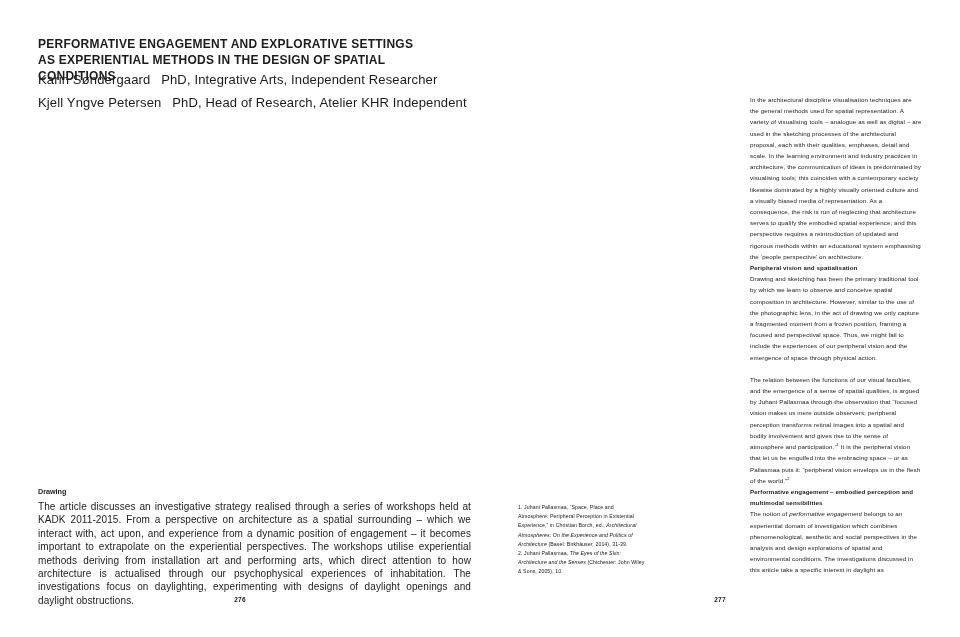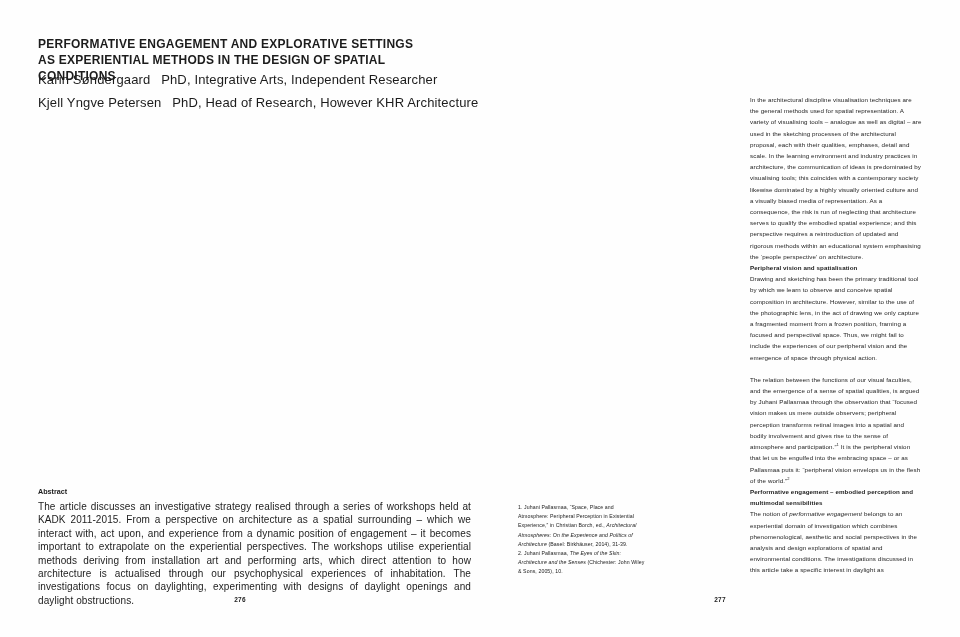--- a/index.html
+++ b/index.html
@@ -111,24 +111,24 @@
 
   <div class="title">PERFORMATIVE ENGAGEMENT AND EXPLORATIVE SETTINGS AS EXPERIENTIAL METHODS IN THE DESIGN OF SPATIAL CONDITIONS</div>
 
   <div class="author-line author-1">
     <span class="author-name">Karin Søndergaard</span>
     <span class="author-affiliation">PhD, Integrative Arts, Independent Researcher</span>
   </div>
 
   <div class="author-line author-2">
     <span class="author-name">Kjell Yngve Petersen</span>
-    <span class="author-affiliation">PhD, Head of Research, However KHR Architecture</span>
+    <span class="author-affiliation">PhD, Head of Research, Atelier KHR Independent</span>
   </div>
 
-  <div class="abstract-heading">Abstract</div>
+  <div class="abstract-heading">Drawing</div>
 
   <div class="abstract-body">The article discusses an investigative strategy realised through a series of workshops held at KADK 2011-2015. From a perspective on architecture as a spatial surrounding – which we interact with, act upon, and experience from a dynamic position of engagement – it becomes important to extrapolate on the experiential perspectives. The workshops utilise experiential methods deriving from installation art and performing arts, which direct attention to how architecture is actualised through our psychophysical experiences of inhabitation. The investigations focus on daylighting, experimenting with designs of daylight openings and daylight obstructions.</div>
 
   <div class="page-number page-number-left">276</div>
 
   <div class="footnotes">
     <p class="footnote">
       <span>1. Juhani Pallasmaa, “Space, Place and Atmosphere: Peripheral Perception in Existential Experience,” in Christian Borch, ed., </span><span class="italic">Architectural Atmospheres: On the Experience and Politics of Architecture</span><span> (Basel: Birkhäuser, 2014), 31-39.</span>
     </p>
     <p class="footnote">

